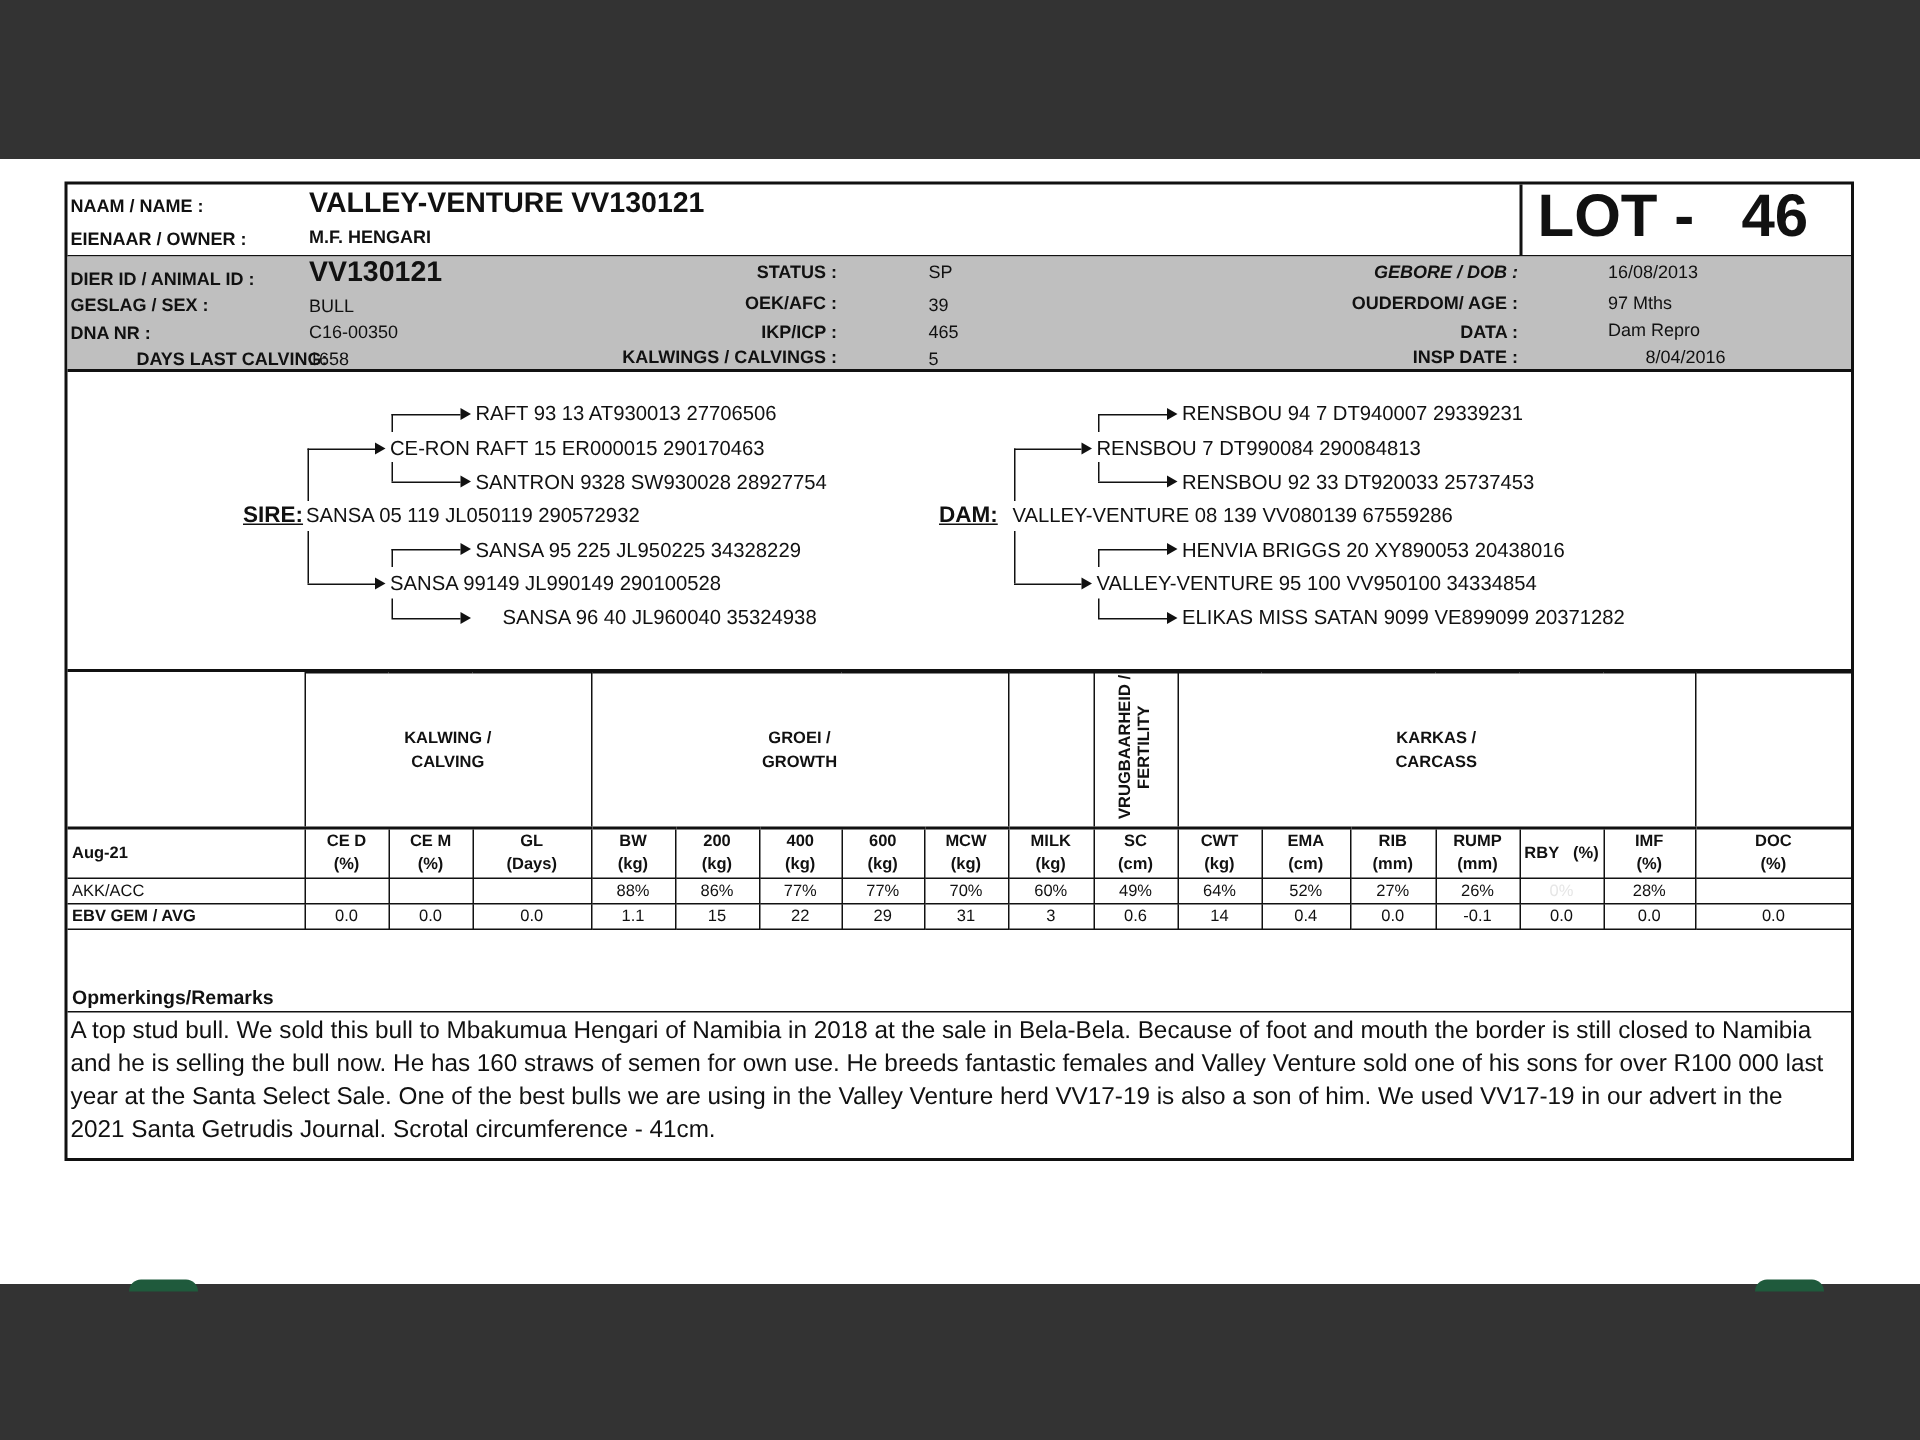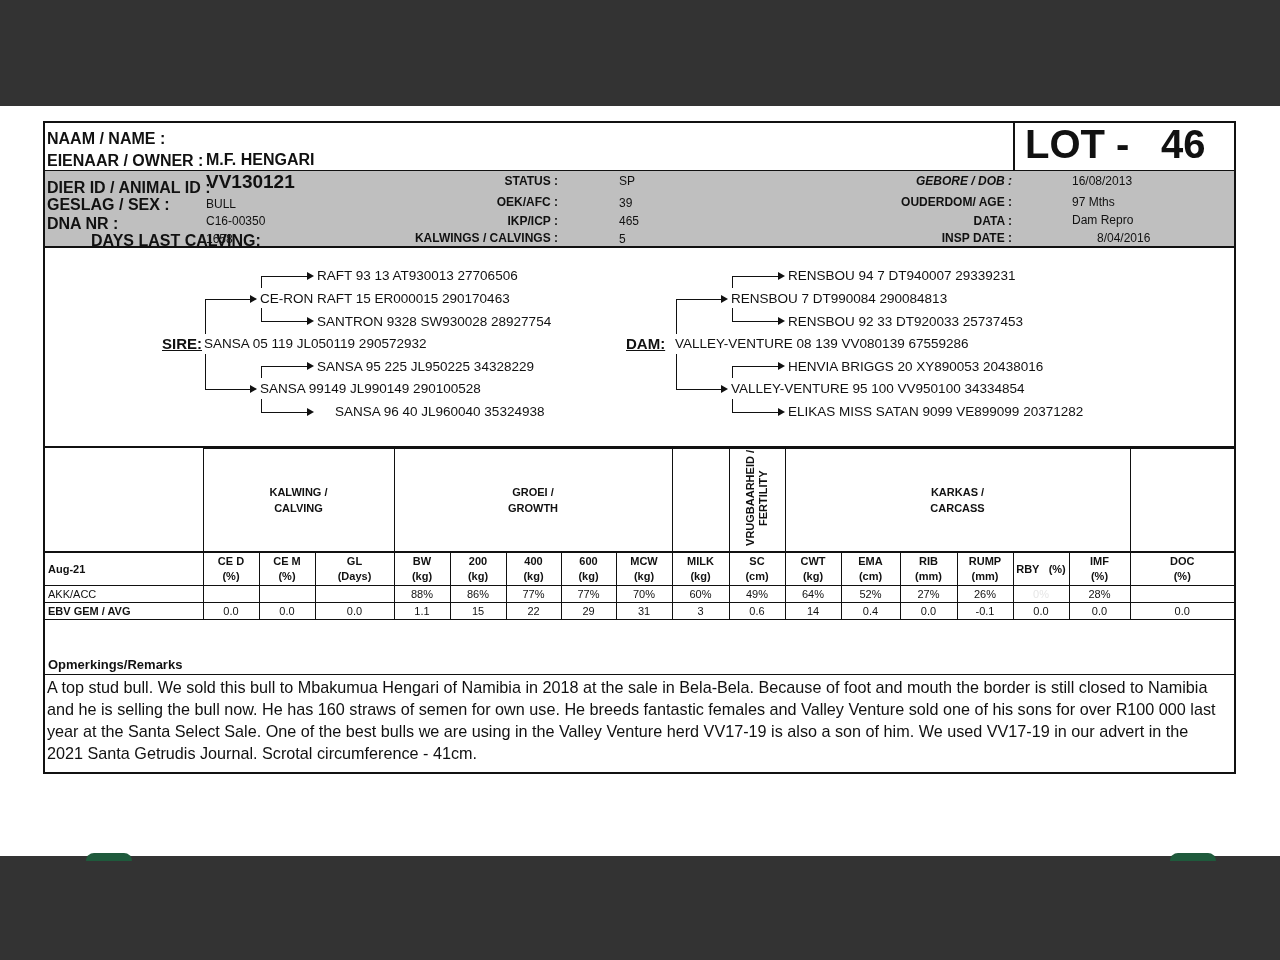--- a/index.html
+++ b/index.html
@@ -11,21 +11,21 @@
   .logo-peek.l { left:86px; } .logo-peek.r { left:1170px; }
 
   .card { position:absolute; left:43px; top:121px; width:1189px; height:649px; border:2px solid #111; box-sizing:content-box; background:#fff; }
 
   
   .hdr-top { position:absolute; left:0; top:0; width:1189px; height:47px; border-bottom:1px solid #111; }
   .lotbox { position:absolute; left:968px; top:0; width:221px; height:47px; border-left:2px solid #111; }
   .lot-label { position:absolute; left:10px; top:-1px; font-size:40px; font-weight:bold; letter-spacing:0px; }
   .lot-num { position:absolute; left:146px; top:-1px; font-size:40px; font-weight:bold; }
   .hdr-grey { position:absolute; left:0; top:48px; width:1189px; height:75px; background:#bfbfbf; border-bottom:2px solid #111; }
-  .lbl { position:absolute; font-size:16px; font-weight:bold; white-space:nowrap; }
+  .lbl { position:absolute; font-size:12px; font-weight:bold; white-space:nowrap; }
   .val { position:absolute; font-size:12px; white-space:nowrap; }
   .rlbl { position:absolute; font-size:12px; font-weight:bold; white-space:nowrap; text-align:right; }
   .big { font-size:19px; font-weight:bold; }
 
   
   .ped { position:absolute; left:0; top:125px; width:1189px; height:198px; border-bottom:2px solid #111; }
   .pt { position:absolute; font-size:13.5px; white-space:nowrap; }
   .pk { position:absolute; font-size:15px; font-weight:bold; text-decoration:underline; }
   .ln { position:absolute; background:#111; }
   .arr { position:absolute; width:0; height:0; border-top:4px solid transparent; border-bottom:4px solid transparent; border-left:7px solid #111; }
@@ -54,20 +54,21 @@
 
 <div class="bar-top"></div>
 <div class="bar-bottom"></div>
 <div class="logo-peek l"></div>
 <div class="logo-peek r"></div>
 
 <div class="card">
 
   <div class="hdr-top">
     <span class="lbl" style="left:2px;top:7px;">NAAM / NAME :</span>
+    <span class="val big" style="left:161px;top:2px;">VALLEY-VENTURE VV130121</span>
     <span class="lbl" style="left:2px;top:29px;">EIENAAR / OWNER :</span>
     <span class="lbl" style="left:161px;top:28px;">M.F. HENGARI</span>
     <div class="lotbox">
       <span class="lot-label">LOT -</span>
       <span class="lot-num">46</span>
     </div>
   </div>
 
   <div class="hdr-grey">
     <span class="lbl" style="left:2px;top:8px;">DIER ID / ANIMAL ID :</span>

